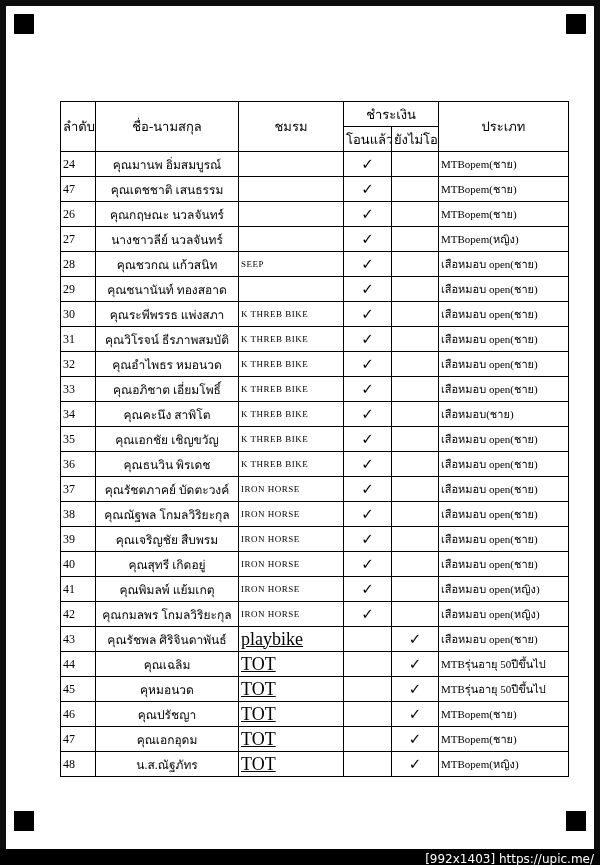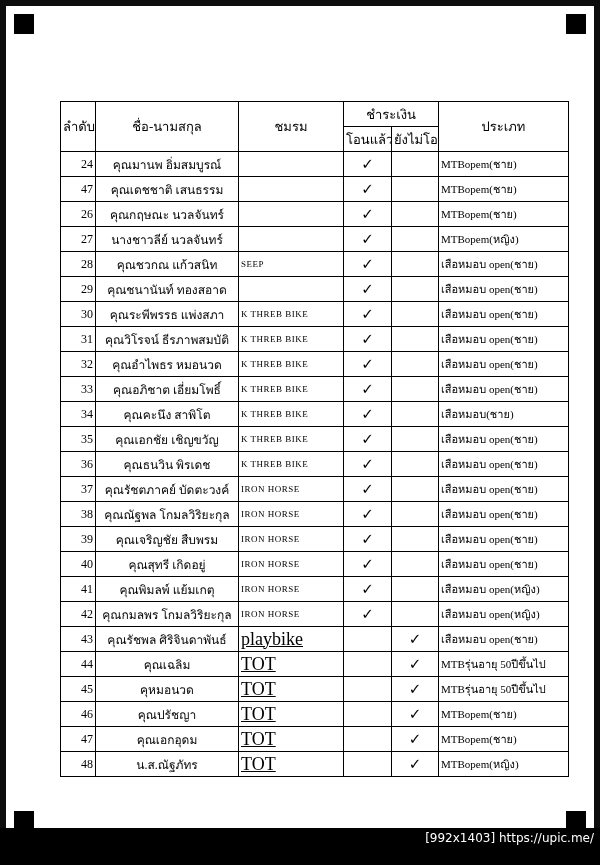--- a/index.html
+++ b/index.html
@@ -14,21 +14,21 @@
     background:#ffffff;
   }
   .corner{
     position:absolute;width:20px;height:20px;background:#000;
   }
   .corner.tl{left:8px;top:8px;}
   .corner.tr{right:8px;top:8px;}
   .corner.bl{left:8px;bottom:28px;}
   .corner.br{right:8px;bottom:28px;}
   .bottombar{
-    position:absolute;left:0;right:0;bottom:0;height:37px;
+    position:absolute;left:0;right:0;bottom:0;height:16px;
     background:#000;color:#fff;
     font-family:"DejaVu Sans", sans-serif;
     font-size:12px;line-height:21px;text-align:right;
     padding-right:6px;box-sizing:border-box;
   }
   table.reg{
     position:absolute;left:54px;top:95px;
     border-collapse:collapse;table-layout:fixed;
     width:508px;
     font-size:12px;color:#000;
@@ -36,21 +36,21 @@
   table.reg th, table.reg td{
     border:1px solid #000;
     padding:0 2px;
     height:24px;
     overflow:hidden;white-space:nowrap;
     font-weight:normal;
   }
   table.reg thead th{text-align:center;font-size:13px;}
   th.h-pay{height:26px;}
   th.h-sub{font-size:10px;height:18px;}
-  td.td-no{text-align:right;}
+  td.td-no{text-align:left;}
   td.td-name{text-align:center;padding-left:8px;}
   td.td-club{
     font-size:9px;letter-spacing:0.5px;
   }
   td.td-club.club-large{font-size:18px;letter-spacing:0;text-decoration:underline;}
   td.td-check{
     text-align:center;font-size:15px;font-weight:bold;
     font-family:"DejaVu Sans", sans-serif;
   }
   td.td-category{text-align:left;padding-left:6px;font-size:11px;}

